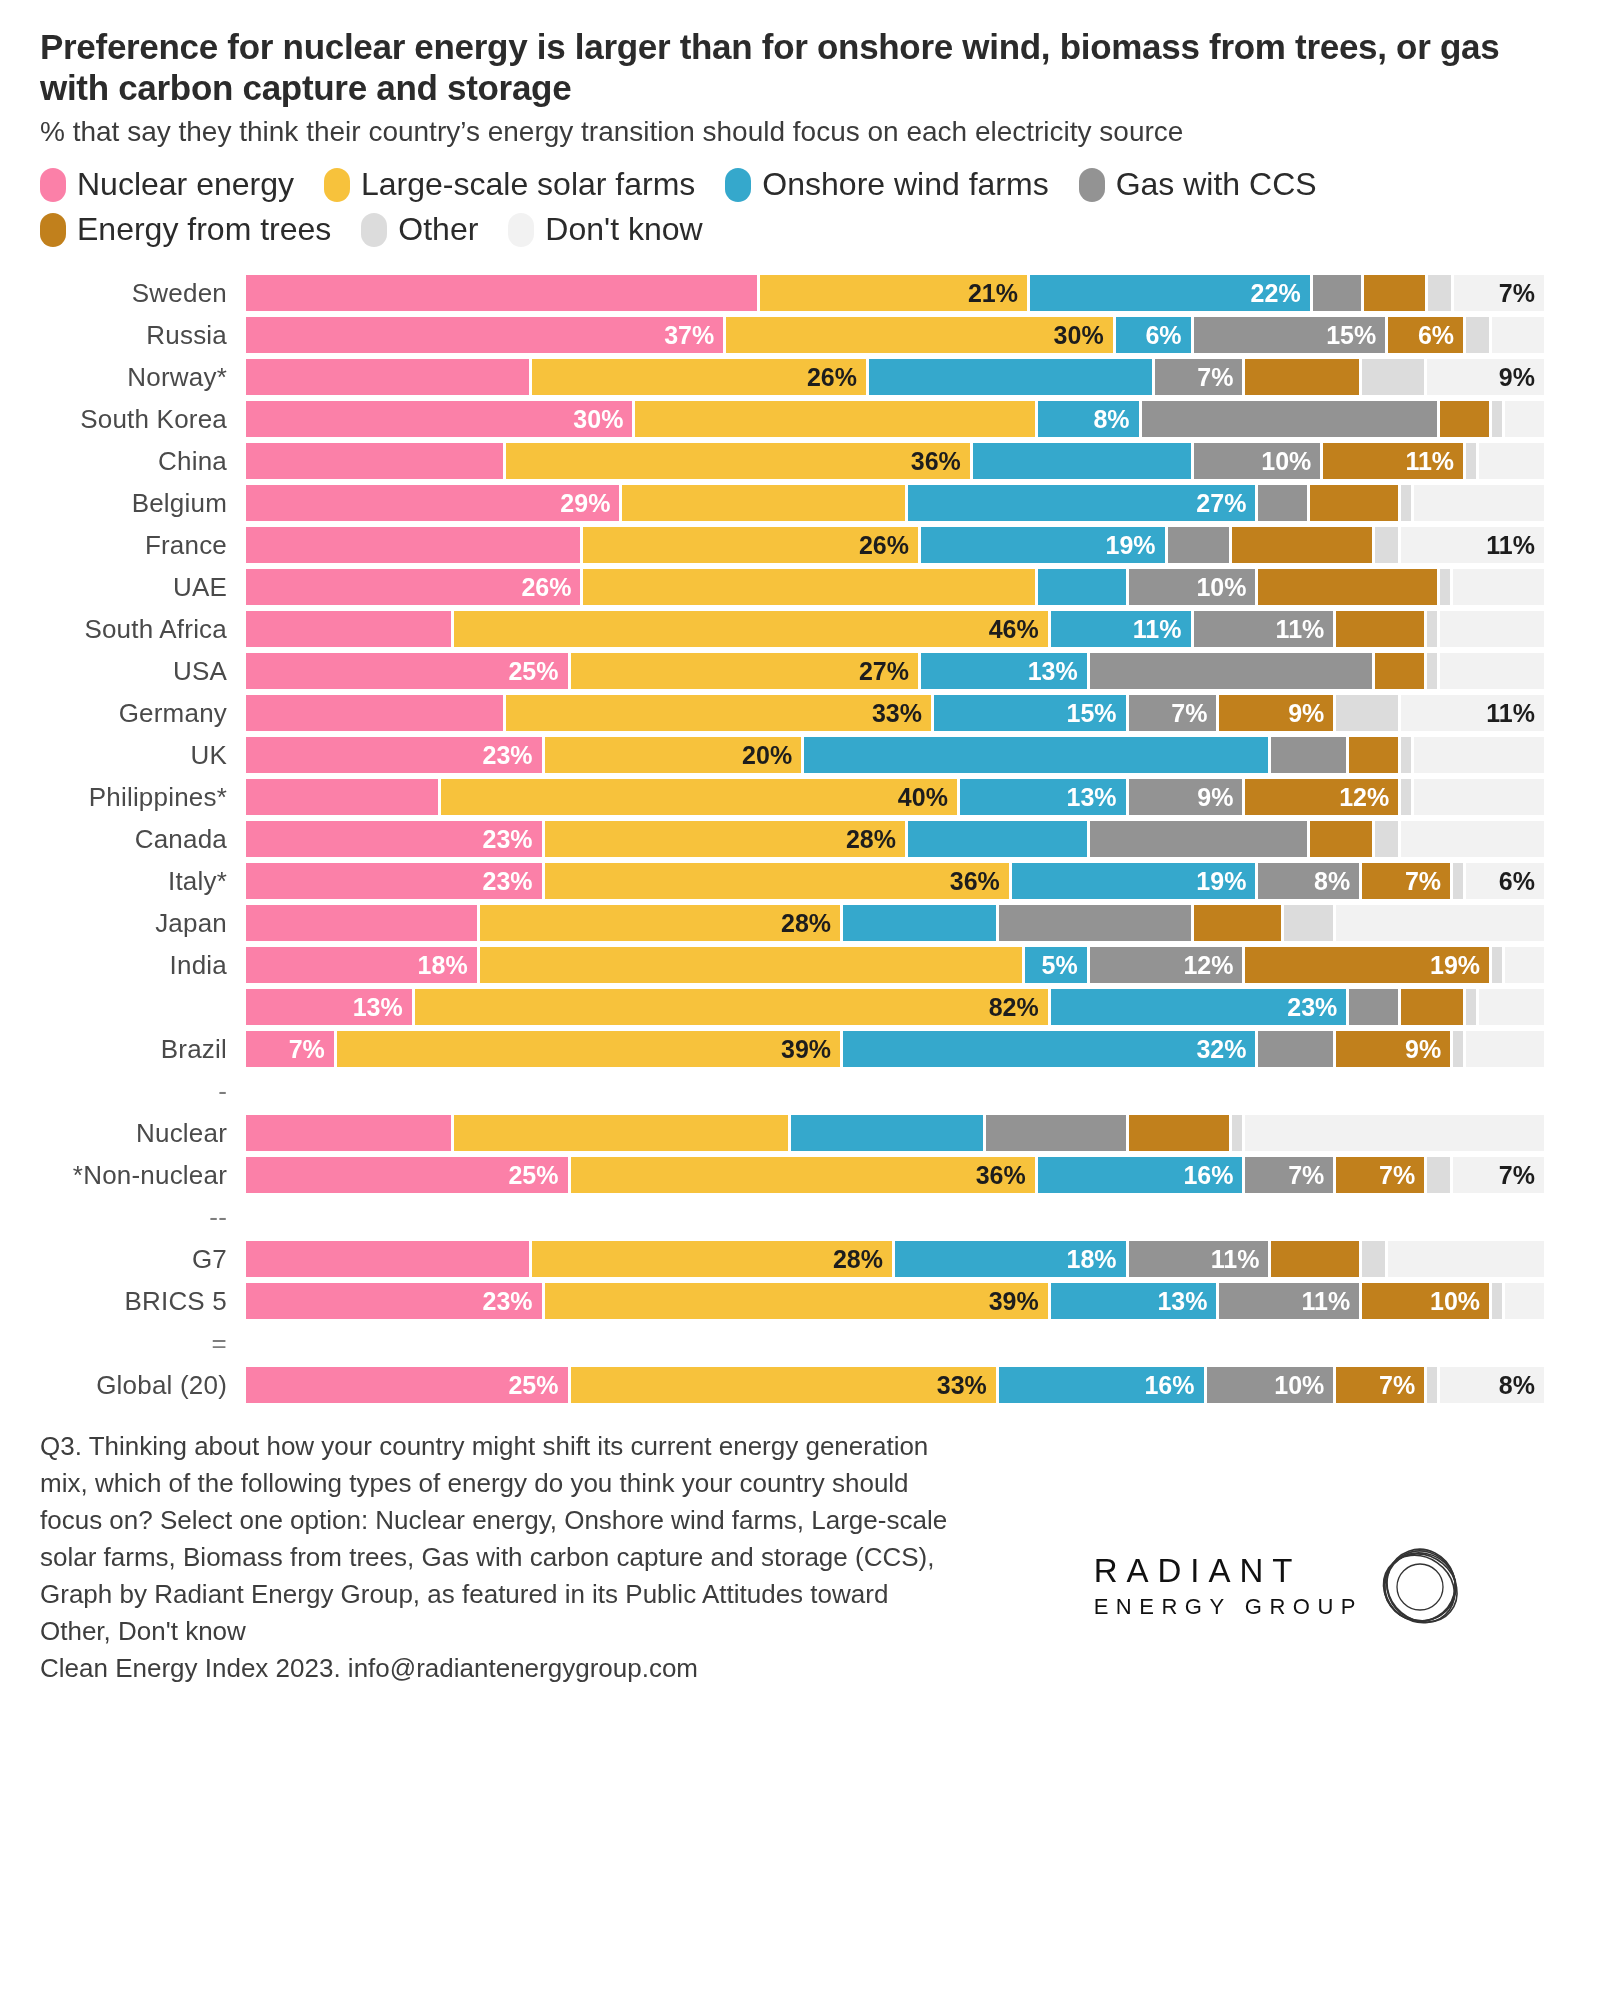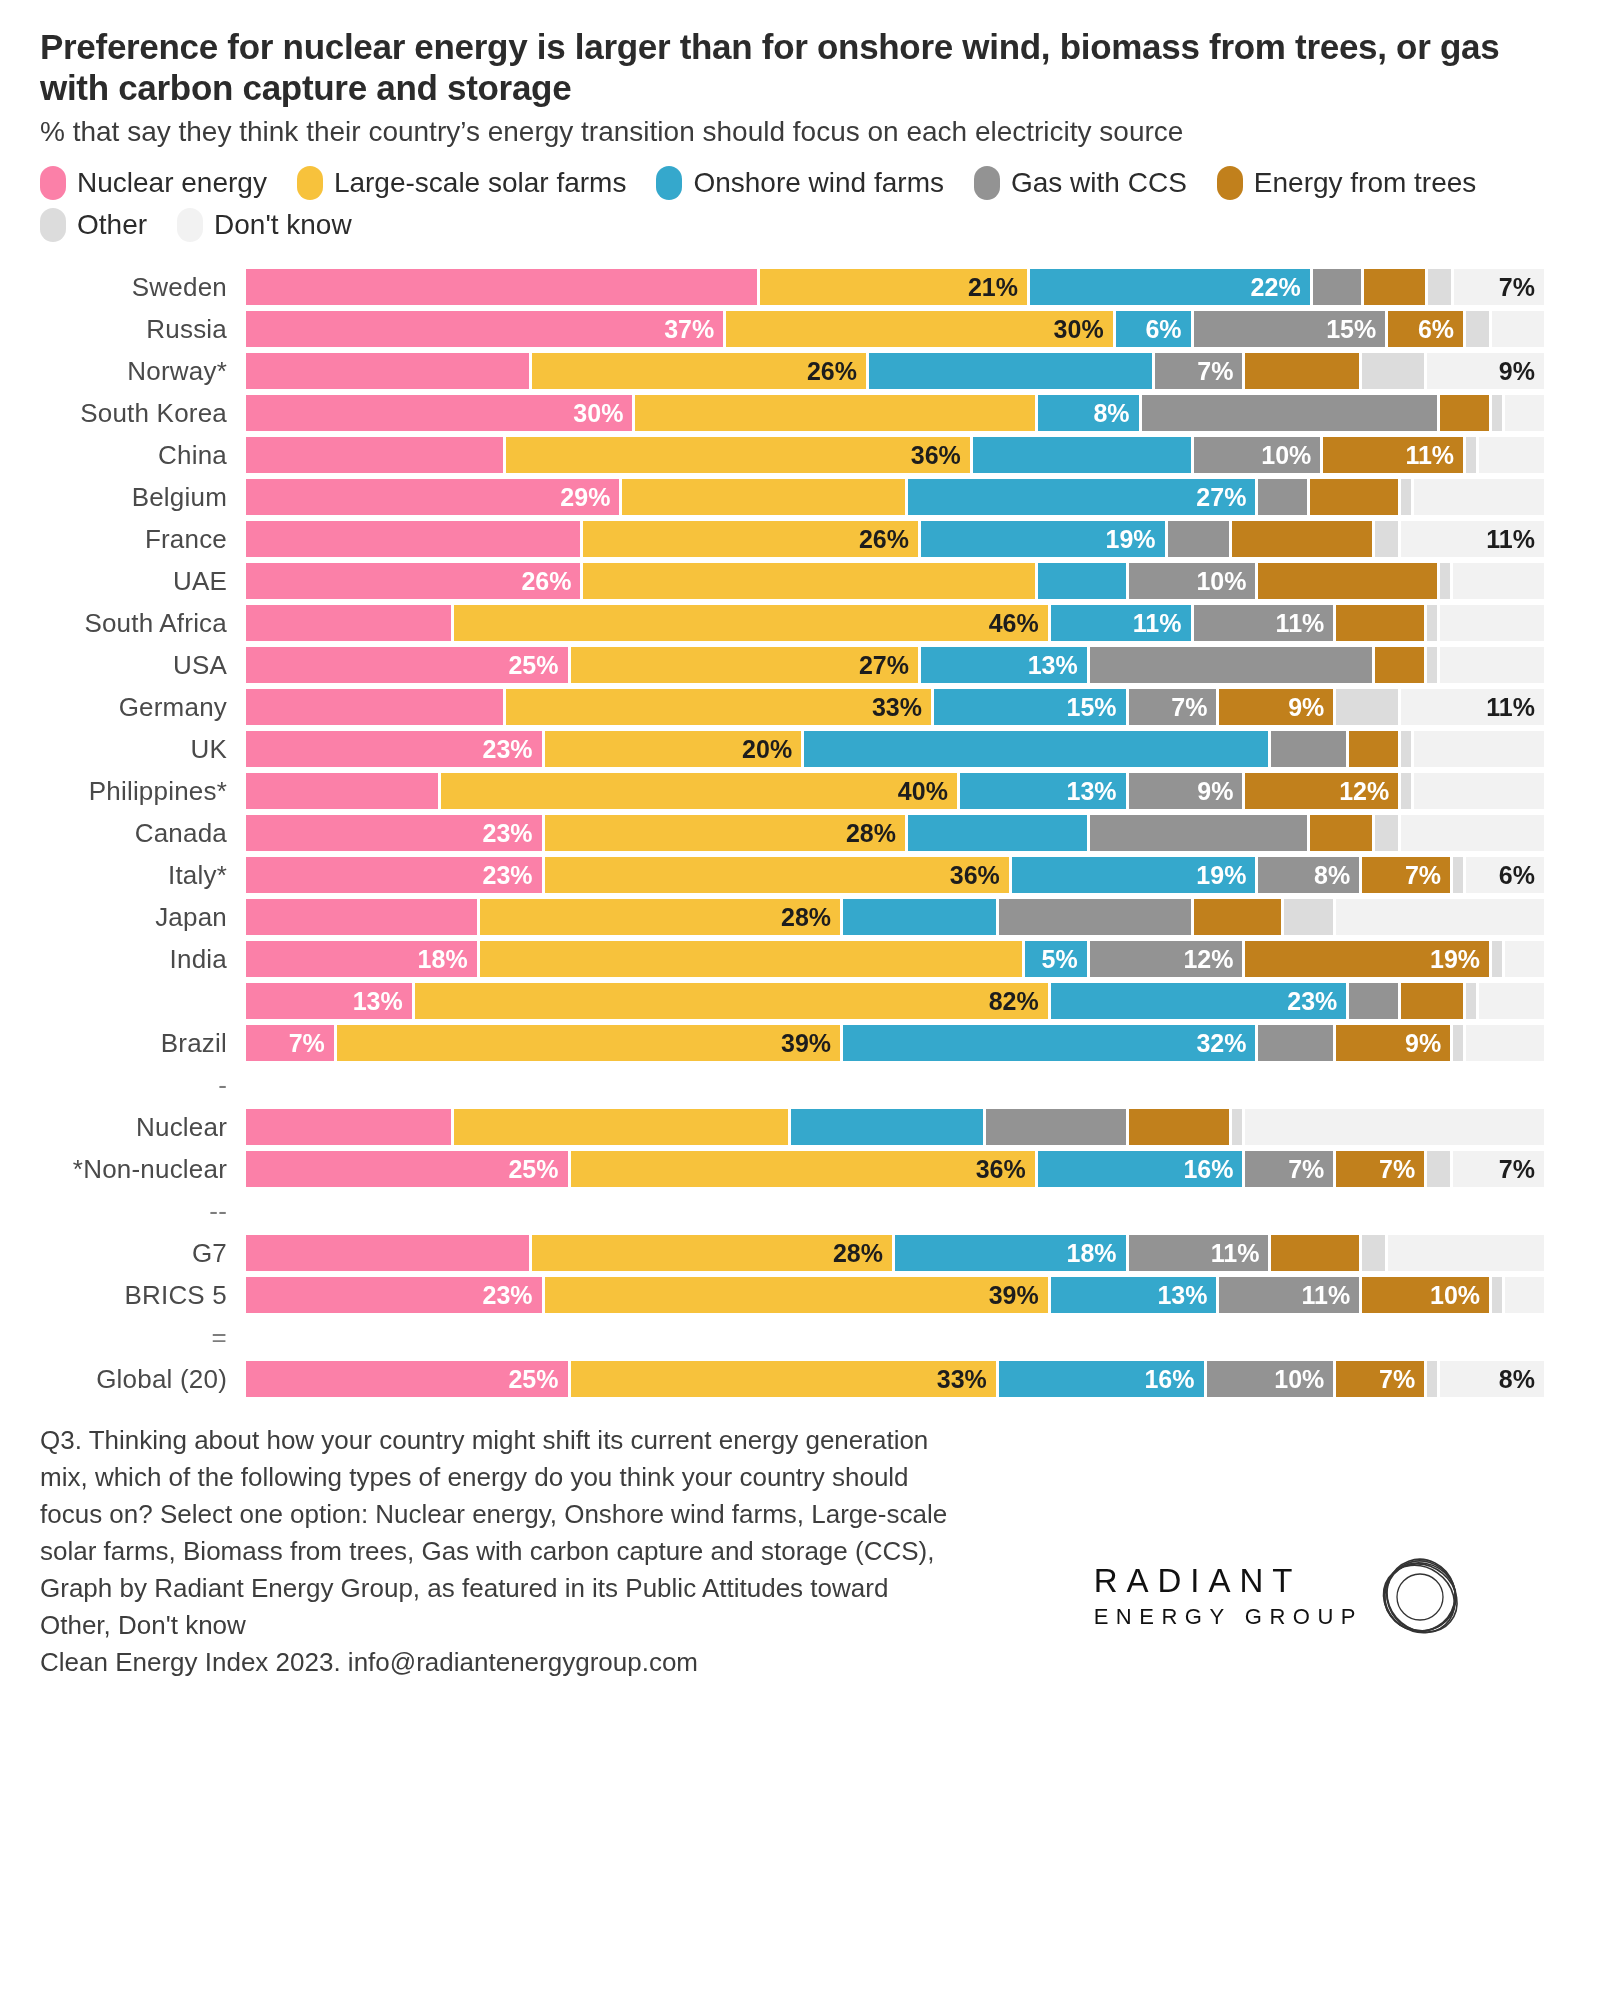--- a/index.html
+++ b/index.html
@@ -48,21 +48,21 @@
     align-items: center;
     margin-right: 30px;
   }
   .legend-swatch {
     width: 26px; height: 34px;
     border-radius: 13px;
     margin-right: 11px;
     flex: 0 0 auto;
   }
   .legend-label {
-    font-size: 28px;
+    font-size: 32px;
     color: #2b2b2b;
     white-space: nowrap;
   }
 
   
   .chart {
     position: relative;
     margin-top: 24px;
     padding-left: 0;
   }
@@ -120,21 +120,21 @@
   .foot-text {
     font-size: 26px;
     color: #3d3d3d;
     line-height: 1.42;
     max-width: 1160px;
   }
   .foot-text p { margin: 0; }
   .logo {
     position: absolute;
     right: 45px;
-    top: 116px;
+    top: 100px;
     text-align: left;
     display: flex;
     align-items: center;
   }
   .logo-text { display: flex; flex-direction: column; }
   .logo-radiant {
     font-size: 33px;
     letter-spacing: 9px;
     color: #111;
     font-weight: normal;

